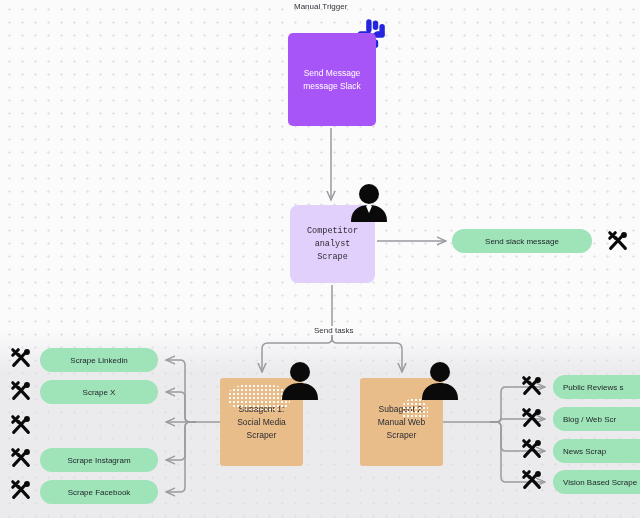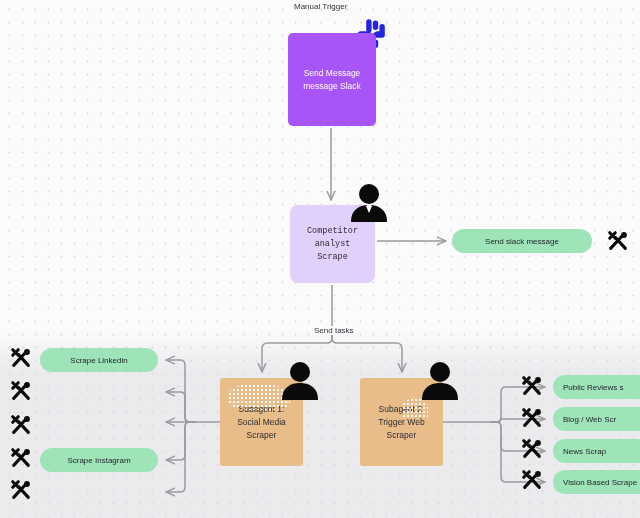--- a/index.html
+++ b/index.html
@@ -239,40 +239,42 @@
 
   <svg class="icon icon-person person-s1" viewBox="0 0 42 40">
     <circle cx="21" cy="12" r="10" fill="#0a0a0a"></circle>
     <path d="M3 40 C3 27 12 23 21 23 C30 23 39 27 39 40 Z" fill="#0a0a0a"></path>
   </svg>
 
   <div class="node node-sub node-sub2">
     <div class="blob blob-b"></div>
     <div>
       <div>Subagent 2:</div>
-      <div>Trigger Web</div>
+      <div>Manual Web</div>
       <div>Scraper</div>
     </div>
   </div>
 
   <svg class="icon icon-person person-s2" viewBox="0 0 42 40">
     <circle cx="21" cy="12" r="10" fill="#0a0a0a"></circle>
     <path d="M3 40 C3 27 12 23 21 23 C30 23 39 27 39 40 Z" fill="#0a0a0a"></path>
   </svg>
 
   <div class="node pill pill-slack">Send slack message</div>
   <svg class="icon icon-tools tools-slack" viewBox="0 0 24 24">
     <path d="M3 3 L9 9 M9 3 L3 9" stroke="#0a0a0a" stroke-width="3.4" stroke-linecap="round"></path>
     <path d="M4 20 L17 6" stroke="#0a0a0a" stroke-width="3.4" stroke-linecap="round"></path>
     <path d="M20 20 L9 8" stroke="#0a0a0a" stroke-width="3.4" stroke-linecap="round"></path>
     <circle cx="18.5" cy="5.5" r="3.2" fill="#0a0a0a"></circle>
   </svg>
 
   <div class="node pill pill-left pl1">Scrape Linkedin</div>
+  <div class="node pill pill-left pl2">Scrape X</div>
   <div class="node pill pill-left pl4">Scrape Instagram</div>
+  <div class="node pill pill-left pl5">Scrape Facebook</div>
 
   <svg class="icon icon-tools tl tl1" viewBox="0 0 24 24">
     <path d="M3 3 L9 9 M9 3 L3 9" stroke="#0a0a0a" stroke-width="3.4" stroke-linecap="round"></path>
     <path d="M4 20 L17 6" stroke="#0a0a0a" stroke-width="3.4" stroke-linecap="round"></path>
     <path d="M20 20 L9 8" stroke="#0a0a0a" stroke-width="3.4" stroke-linecap="round"></path>
     <circle cx="18.5" cy="5.5" r="3.2" fill="#0a0a0a"></circle>
   </svg>
   <svg class="icon icon-tools tl tl2" viewBox="0 0 24 24">
     <path d="M3 3 L9 9 M9 3 L3 9" stroke="#0a0a0a" stroke-width="3.4" stroke-linecap="round"></path>
     <path d="M4 20 L17 6" stroke="#0a0a0a" stroke-width="3.4" stroke-linecap="round"></path>

